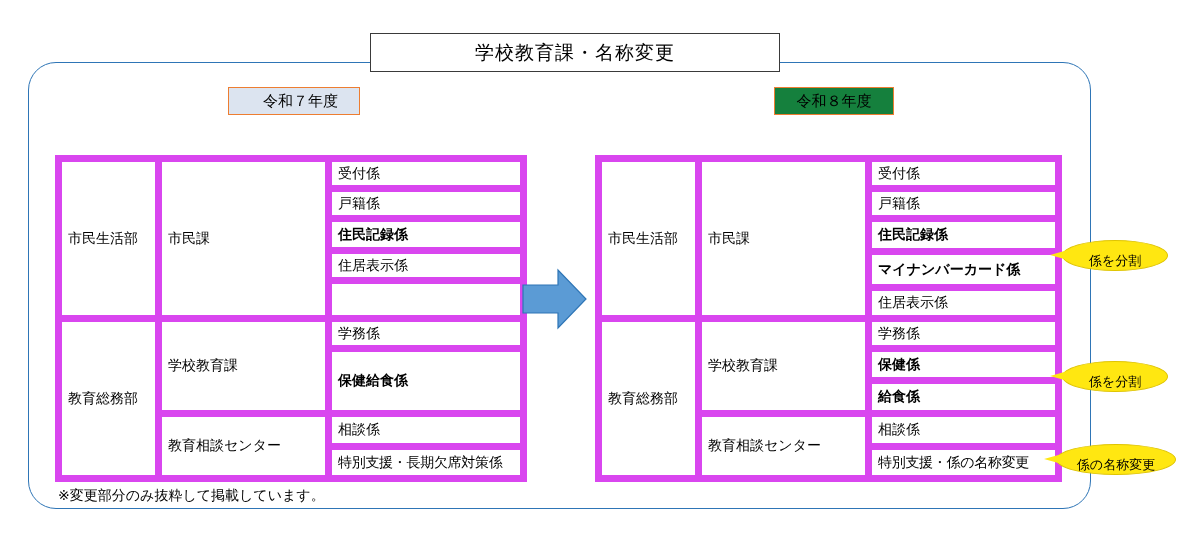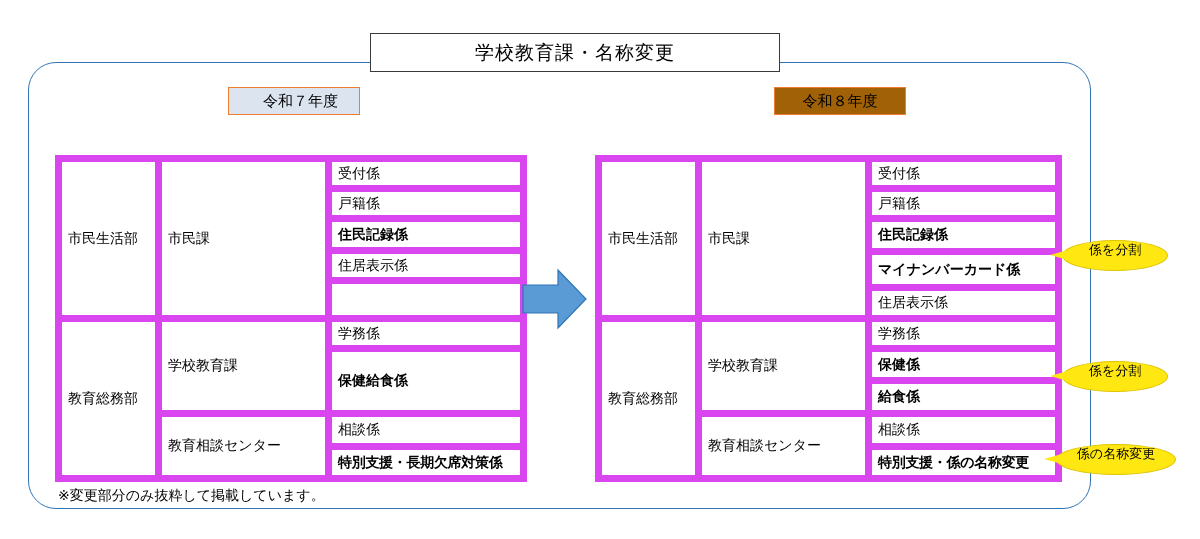--- a/index.html
+++ b/index.html
@@ -19,48 +19,48 @@
     display:flex; align-items:center; justify-content:center;
     font-size:19px; letter-spacing:1px;
   }
 
   .year-label {
     position:absolute; top:87px; height:28px; z-index:5;
     display:flex; align-items:center; justify-content:center;
     font-size:15px; border:1.5px solid #ed7d31;
   }
   .year-before { left:228px; width:132px; background:#dce4f0;padding-left:13px; }
-  .year-after  { left:774px; width:132px; background:#a16207; }
+  .year-after  { left:774px; width:120px; background:#15803d; }
 
   table.org { position:absolute; border-collapse:collapse; background:#fff; table-layout:fixed; z-index:3; }
   #before-table { left:55px;  top:155px; }
   #after-table  { left:595px; top:155px; }
 
   table.org td {
     border:7px solid #d946ef; background:#fff;
     font-size:14px; padding:0 6px; vertical-align:middle;
     overflow:hidden; white-space:nowrap;
   }
   td.dept { vertical-align:middle; }
   td.division { vertical-align:top; padding-top:6px; }
   td.empty { border-top:1px solid #000; }
   .bold  { font-weight:bold; }
-  .small { font-size:11.5px; font-weight:bold; letter-spacing:-0.3px; }
+  .small { font-size:11.5px; font-weight:normal; letter-spacing:-0.3px; }
   td.thick { border:2.5px solid #000; }
 
   tr.h30 { height:30px; } tr.h31 { height:31px; } tr.h32 { height:32px; }
   tr.h33 { height:33px; } tr.h36 { height:36px; } tr.h38 { height:38px; }
   tr.h65 { height:65px; }
 
   .arrow { position:absolute; left:522px; top:268px; z-index:4; }
 
   .callout {
     position:absolute; height:31px; z-index:5;
     background:#ffe711; border:1px solid #dfc400; border-radius:50%;
-    display:flex; align-items:flex-start; justify-content:center;
+    display:flex; align-items:flex-end; justify-content:center;
     font-size:13px; white-space:nowrap;
   }
   .callout-split-1 { left:1062px; top:240px; width:106px; }
   .callout-split-2 { left:1062px; top:361px; width:106px; }
   .callout-rename  { left:1056px; top:444px; width:120px; }
   .callout-tail {
     position:absolute; left:-13px; top:9px; width:0; height:0;
     border-top:5px solid transparent; border-bottom:5px solid transparent;
     border-right:18px solid #ffe711;
   }

